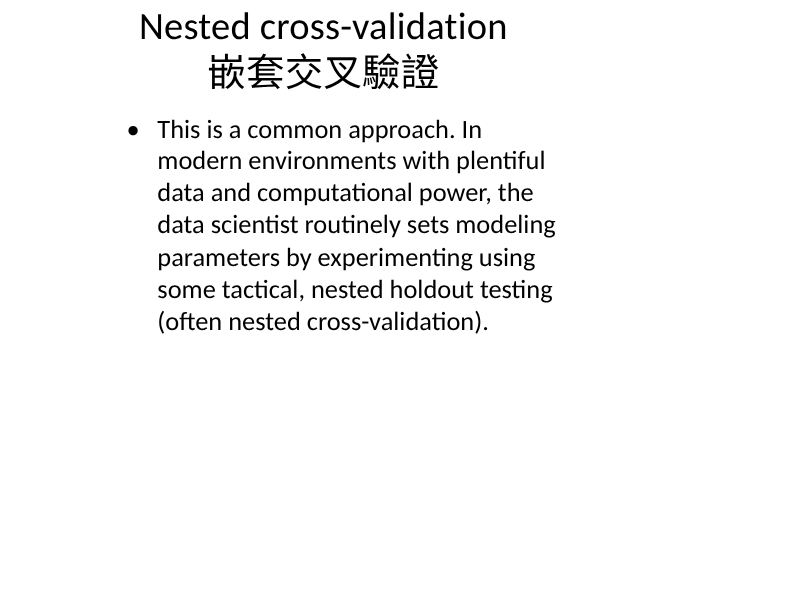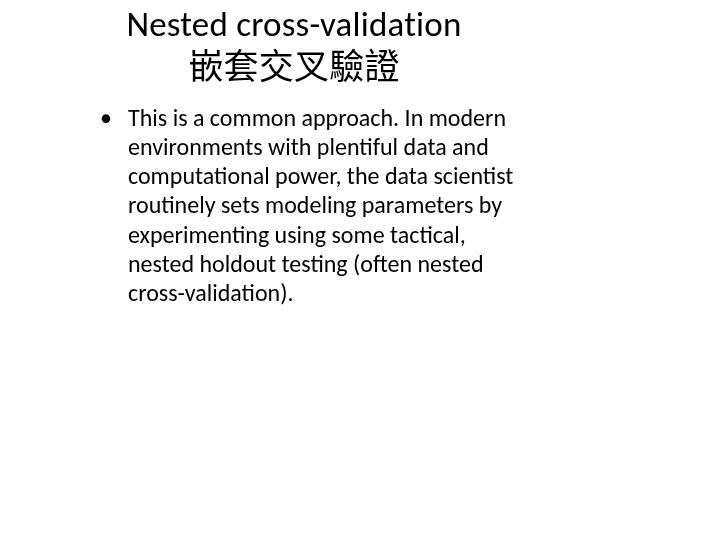--- a/index.html
+++ b/index.html
@@ -23,21 +23,21 @@
     line-height: 1.15;
     font-weight: 400;
     margin: 0 0 18px 0;
     letter-spacing: 0.2px;
   }
   .title .line {
     display: block;
   }
   ul.body {
     list-style: none;
-    margin: 0;
+    margin: 15px;
     padding: 0 0 0 40px;
     font-size: 24px;
     line-height: 1.22;
   }
   ul.body li {
     position: relative;
     margin: 0 0 4px 0;
     padding-left: 28px;
     text-align: left;
   }

